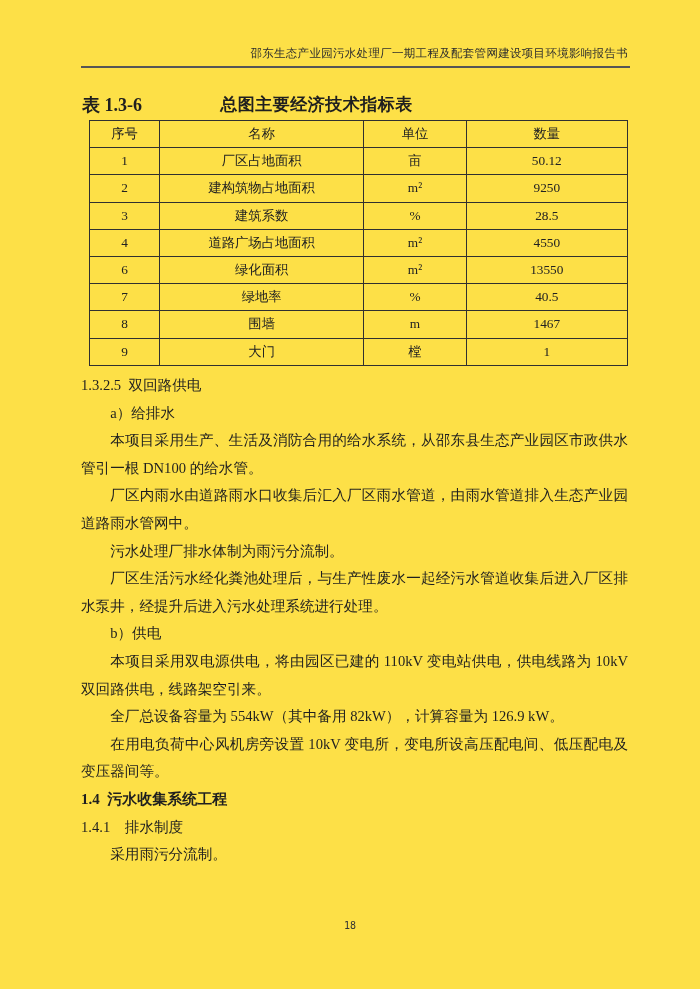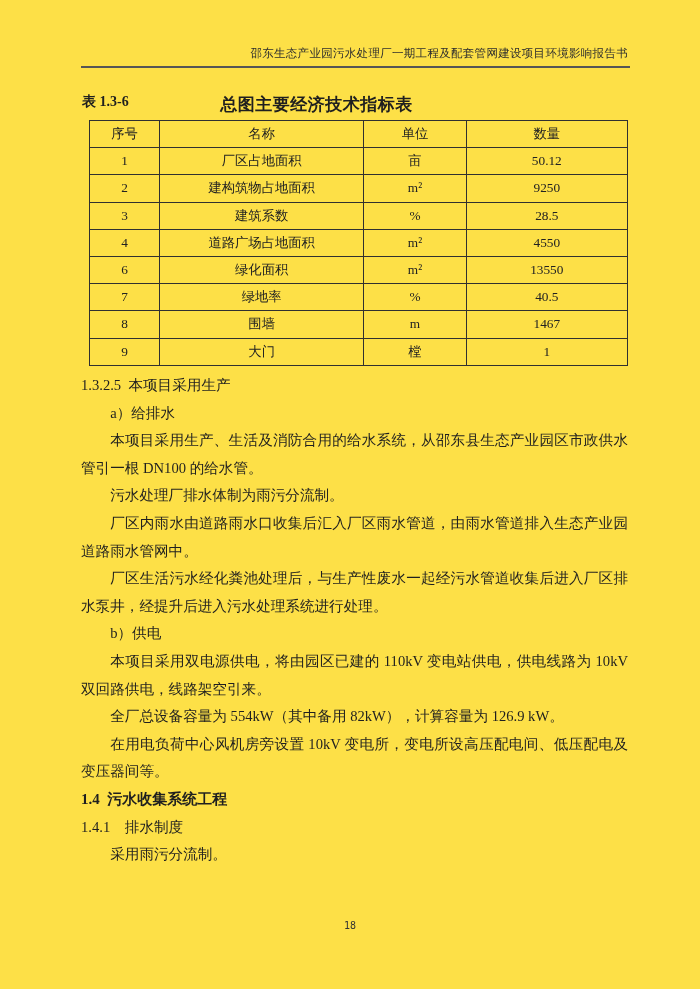--- a/index.html
+++ b/index.html
@@ -35,21 +35,21 @@
     top: 93px;
     left: 81px;
     right: 72px;
     height: 20px;
   }
   .table-label {
     position: absolute;
     left: 1px;
     top: 0;
     font-weight: bold;
-    font-size: 14px;
+    font-size: 18px;
   }
   .table-title {
     text-align: center;
     font-weight: bold;
     font-size: 17px;
     padding-right: 76px; 
     letter-spacing: 0.5px;
   }
   
   .table-wrap {
@@ -183,25 +183,25 @@
             <td>9</td>
             <td>大门</td>
             <td>樘</td>
             <td>1</td>
           </tr>
         </tbody>
     </table>
   </div>
 
   <div class="document-body">
-      <p class="heading-l4">1.3.2.5  本项目采用生产</p>
+      <p class="heading-l4">1.3.2.5  双回路供电</p>
       <p class="item">a）给排水</p>
       <p class="para">本项目采用生产、生活及消防合用的给水系统，从邵东县生态产业园区市政供水管引一根 DN100 的给水管。</p>
+      <p class="para">厂区内雨水由道路雨水口收集后汇入厂区雨水管道，由雨水管道排入生态产业园道路雨水管网中。</p>
       <p class="para">污水处理厂排水体制为雨污分流制。</p>
-      <p class="para">厂区内雨水由道路雨水口收集后汇入厂区雨水管道，由雨水管道排入生态产业园道路雨水管网中。</p>
       <p class="para">厂区生活污水经化粪池处理后，与生产性废水一起经污水管道收集后进入厂区排水泵井，经提升后进入污水处理系统进行处理。</p>
       <p class="item">b）供电</p>
       <p class="para">本项目采用双电源供电，将由园区已建的 110kV 变电站供电，供电线路为 10kV 双回路供电，线路架空引来。</p>
       <p class="para">全厂总设备容量为 554kW（其中备用 82kW），计算容量为 126.9 kW。</p>
       <p class="para">在用电负荷中心风机房旁设置 10kV 变电所，变电所设高压配电间、低压配电及变压器间等。</p>
       <p class="heading-l2">1.4  污水收集系统工程</p>
       <p class="heading-l3">1.4.1　排水制度</p>
       <p class="para">采用雨污分流制。</p>
     </div>
 

